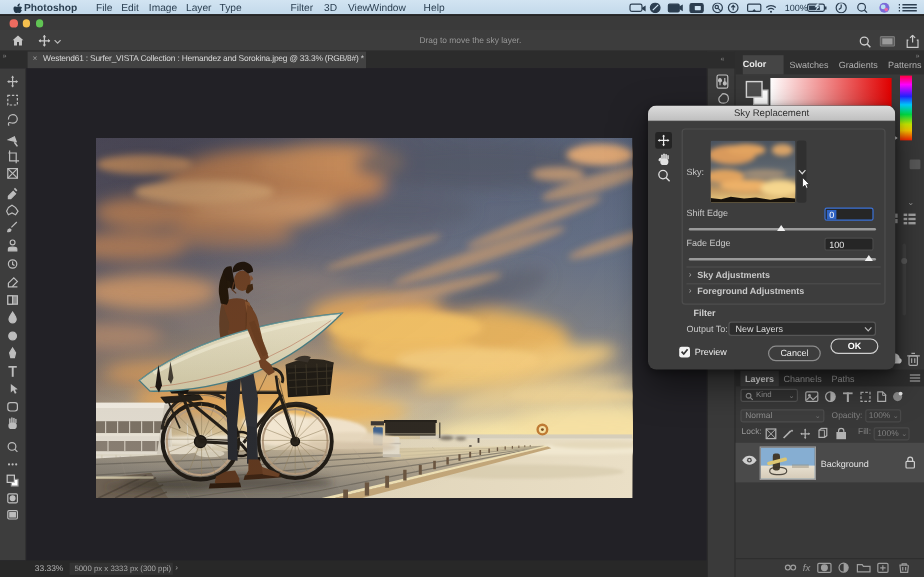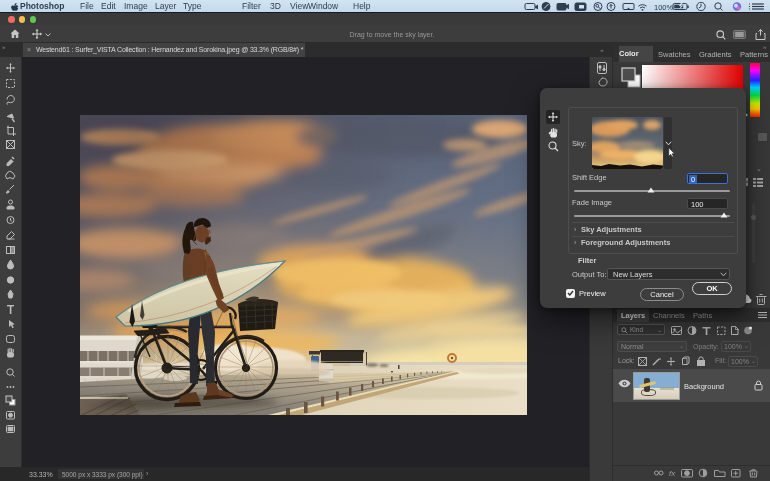--- a/index.html
+++ b/index.html
@@ -802,20 +802,21 @@
           </g>
         <g>
             <path d="M96.5 3h7M97 3l.6 6h5.8l.6-6M98.8 3V1.8h3.4V3"></path>
             <line x1="99.3" y1="4.5" x2="99.3" y2="7.5"></line>
             <line x1="101.7" y1="4.5" x2="101.7" y2="7.5"></line>
           </g>
       </g>
     </svg>
   </div>
   <div class="abs" id="dialog">
+    <div class="abs" id="dlgtitle">Sky Replacement</div>
 
     <div class="abs" style="left:6px;top:22px;width:14px;height:14px;background:#242424;border-radius:2px;"></div>
     <svg class="abs" style="left:8px;top:24px;" width="10" height="10" viewBox="0 0 10 10">
         <g stroke="#e8e8e8" stroke-width="1">
           <line x1="5" y1="1" x2="5" y2="9"></line>
           <line x1="1" y1="5" x2="9" y2="5"></line>
         </g>
         <g fill="#e8e8e8">
           <path d="M5 0L3.8 1.8h2.4z"></path>
           <path d="M5 10l-1.2-1.8h2.4z"></path>
@@ -878,21 +879,21 @@
 
     <span class="abs dtx" style="left:32px;top:85px;">Shift Edge</span>
     <div class="abs" style="left:147px;top:85px;width:41px;height:11px;background:#262626;border:1px solid #3b72d8;border-radius:2px;"></div>
     <div class="abs" style="left:149px;top:86.5px;width:8px;height:8.5px;background:#2f63c4;"></div>
     <span class="abs" style="left:151px;top:86.5px;font-size:7.5px;color:#fff;">0</span>
     <div class="abs" style="left:34px;top:102px;width:156px;height:1.5px;background:#9a9a9a;border-radius:1px;"></div>
     <svg class="abs" style="left:107px;top:98.5px;" width="8" height="6" viewBox="0 0 9 7">
         <path d="M4.5 0.5L8.5 6.5h-8z" fill="#f0f0f0"></path>
       </svg>
 
-    <span class="abs dtx" style="left:32px;top:110px;">Fade Image</span>
+    <span class="abs dtx" style="left:32px;top:110px;">Fade Edge</span>
     <div class="abs" style="left:147px;top:110px;width:41px;height:11px;background:#262626;border:1px solid #4a4a4a;border-radius:2px;"></div>
     <span class="abs" style="left:151px;top:111.5px;font-size:7.5px;color:#e8e8e8;">100</span>
     <div class="abs" style="left:34px;top:127px;width:156px;height:1.5px;background:#9a9a9a;border-radius:1px;"></div>
     <svg class="abs" style="left:180px;top:123.5px;" width="8" height="6" viewBox="0 0 9 7">
         <path d="M4.5 0.5L8.5 6.5h-8z" fill="#f0f0f0"></path>
       </svg>
 
     <div class="abs" style="left:32px;top:134px;width:162px;height:1px;background:#4c4c4c;"></div>
     <span class="abs" style="left:34px;top:137.5px;font-size:7px;color:#aaa;">›</span>
     <span class="abs dtx" style="left:41px;top:137px;font-weight:bold;">Sky Adjustments</span>

